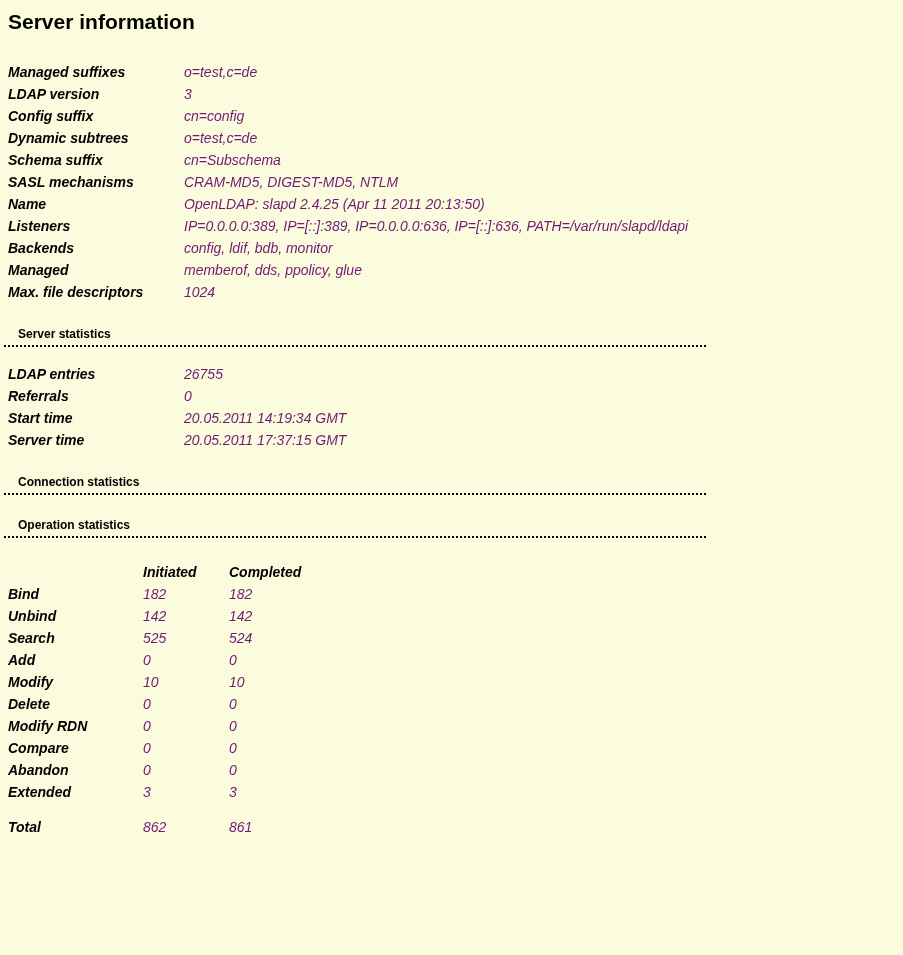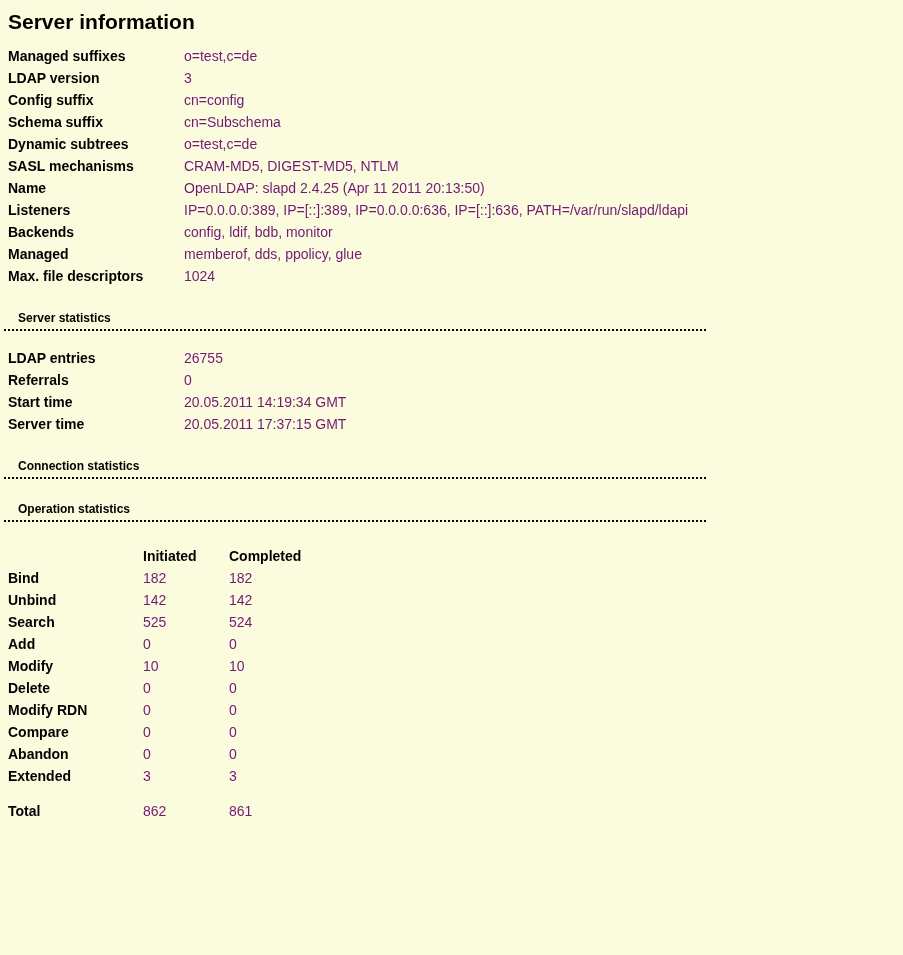--- a/index.html
+++ b/index.html
@@ -10,26 +10,27 @@
     color: #000;
   }
   body { min-height: 955px; width: 903px; }
   .content {
     margin: 0 0 0 4px;
     width: 702px;
   }
   .page-title {
     font-size: 21px;
     font-weight: bold;
-    margin: 10px 0 12px 4px;
+    margin: 10px 0 28px 4px;
     color: #000;
   }
   table.info {
     border-collapse: collapse;
     table-layout: fixed;
+    font-style: italic;
   }
   table.info td {
     font-size: 14px;
     line-height: 15px;
     padding: 3px 0 4px 0;
     vertical-align: top;
     white-space: nowrap;
   }
   td.lbl {
     font-weight: bold;
@@ -70,26 +71,26 @@
       </tr>
       <tr>
         <td class="lbl">LDAP version</td>
         <td class="val">3</td>
       </tr>
       <tr>
         <td class="lbl">Config suffix</td>
         <td class="val">cn=config</td>
       </tr>
       <tr>
+        <td class="lbl">Dynamic subtrees</td>
+        <td class="val">o=test,c=de</td>
+      </tr>
+      <tr>
         <td class="lbl">Schema suffix</td>
         <td class="val">cn=Subschema</td>
-      </tr>
-      <tr>
-        <td class="lbl">Dynamic subtrees</td>
-        <td class="val">o=test,c=de</td>
       </tr>
       <tr>
         <td class="lbl">SASL mechanisms</td>
         <td class="val">CRAM-MD5, DIGEST-MD5, NTLM</td>
       </tr>
       <tr>
         <td class="lbl">Name</td>
         <td class="val">OpenLDAP: slapd 2.4.25 (Apr 11 2011 20:13:50)</td>
       </tr>
       <tr>

